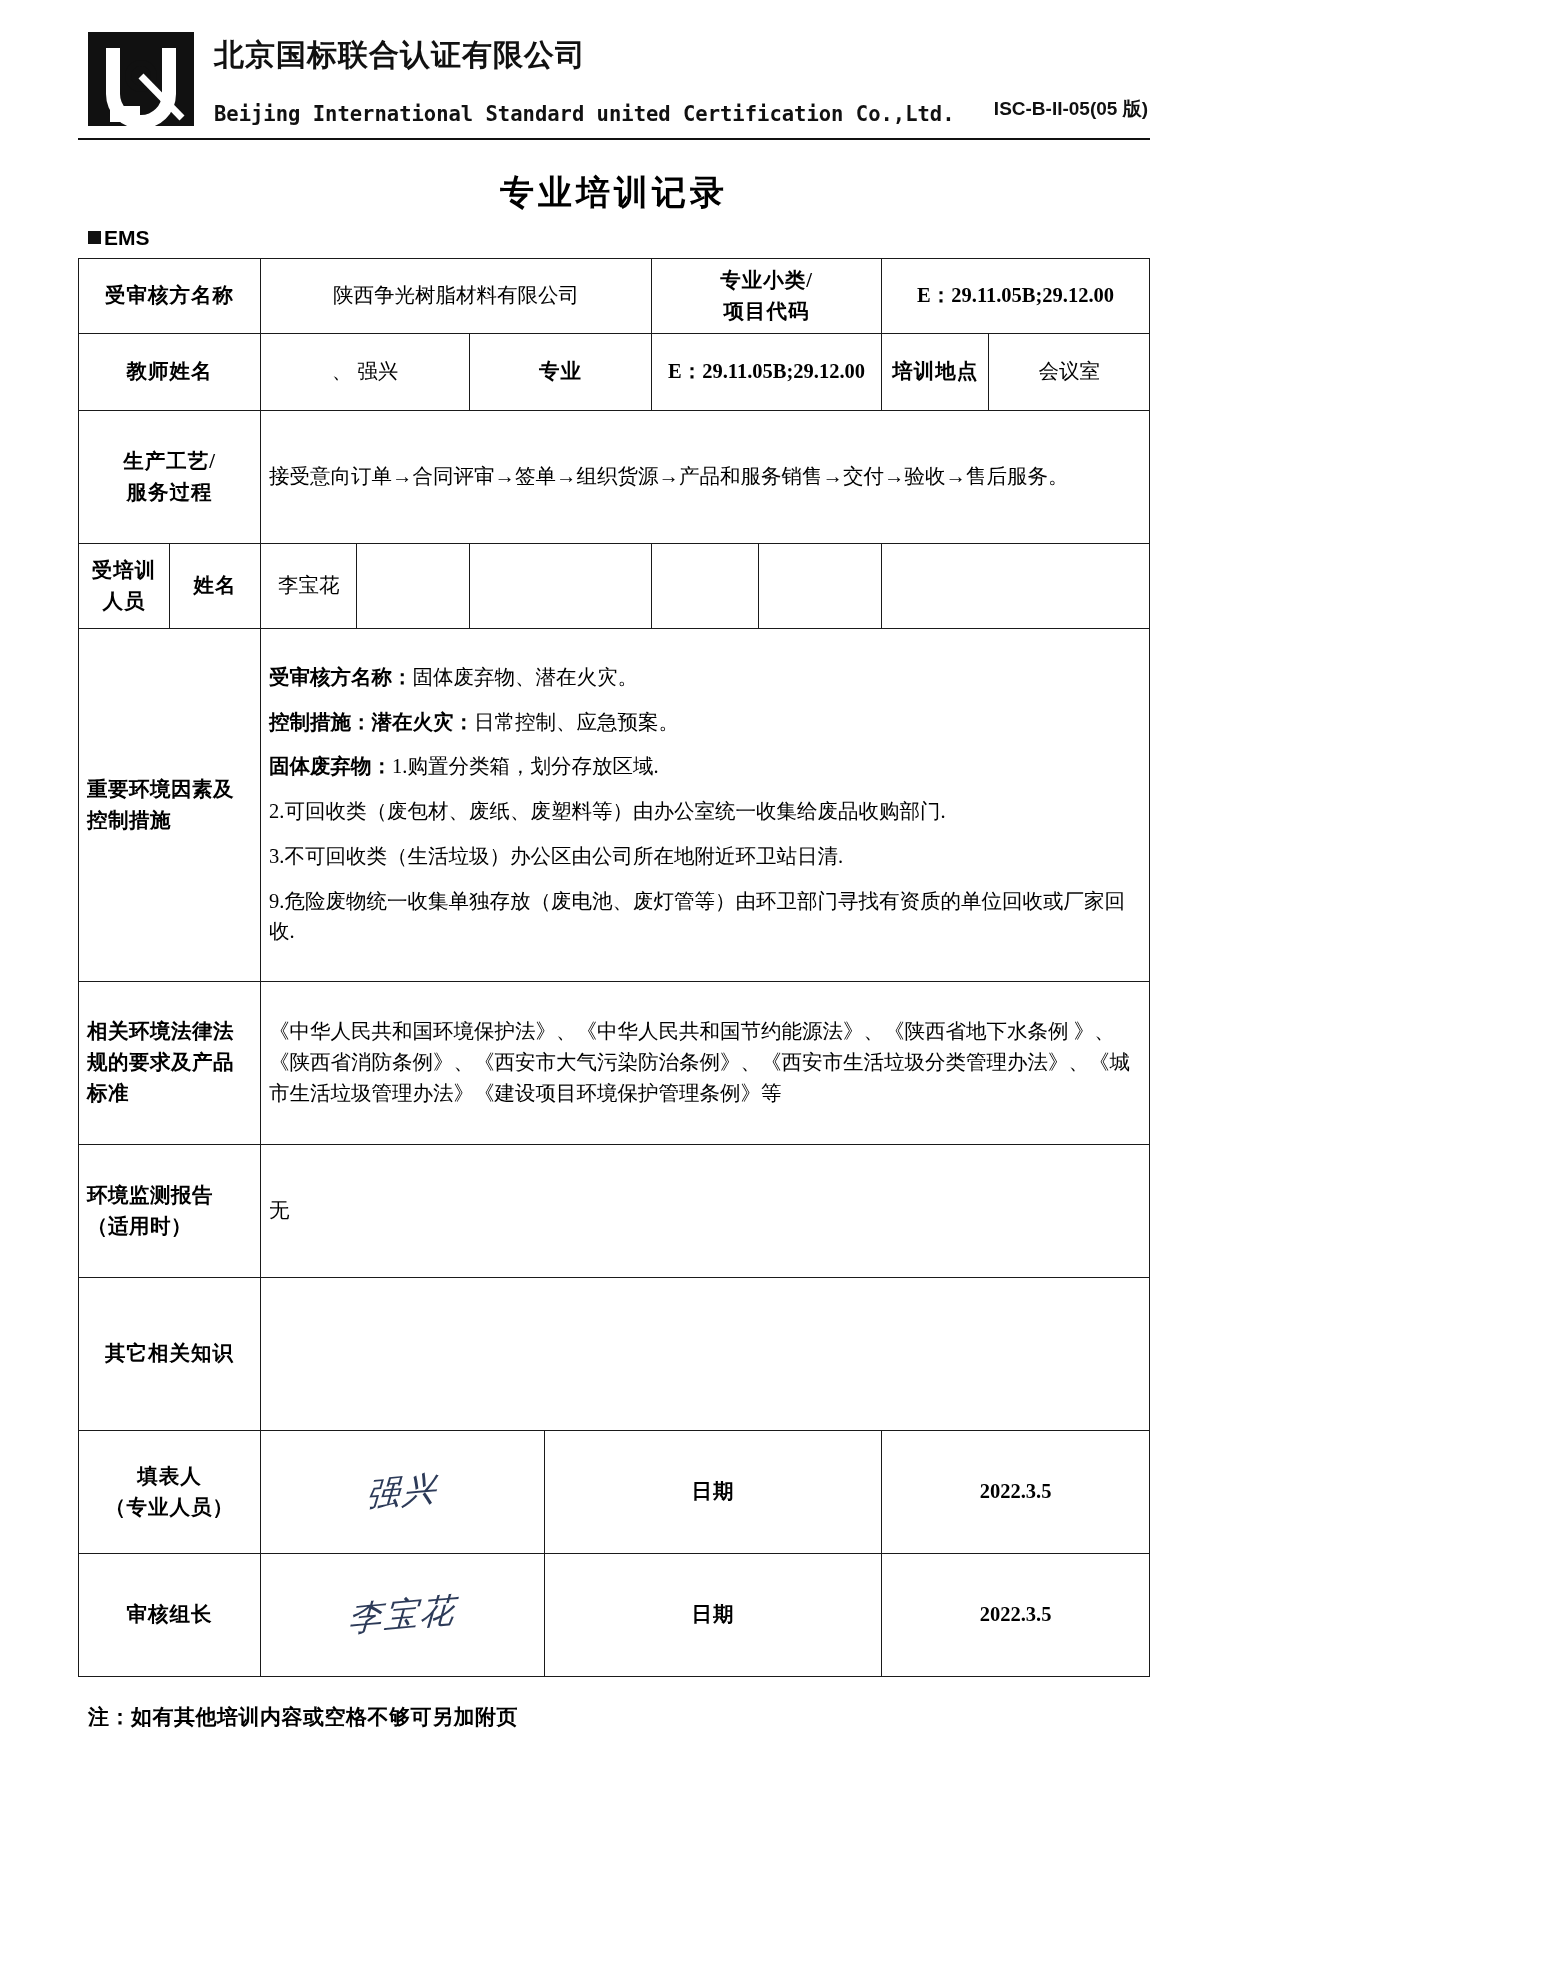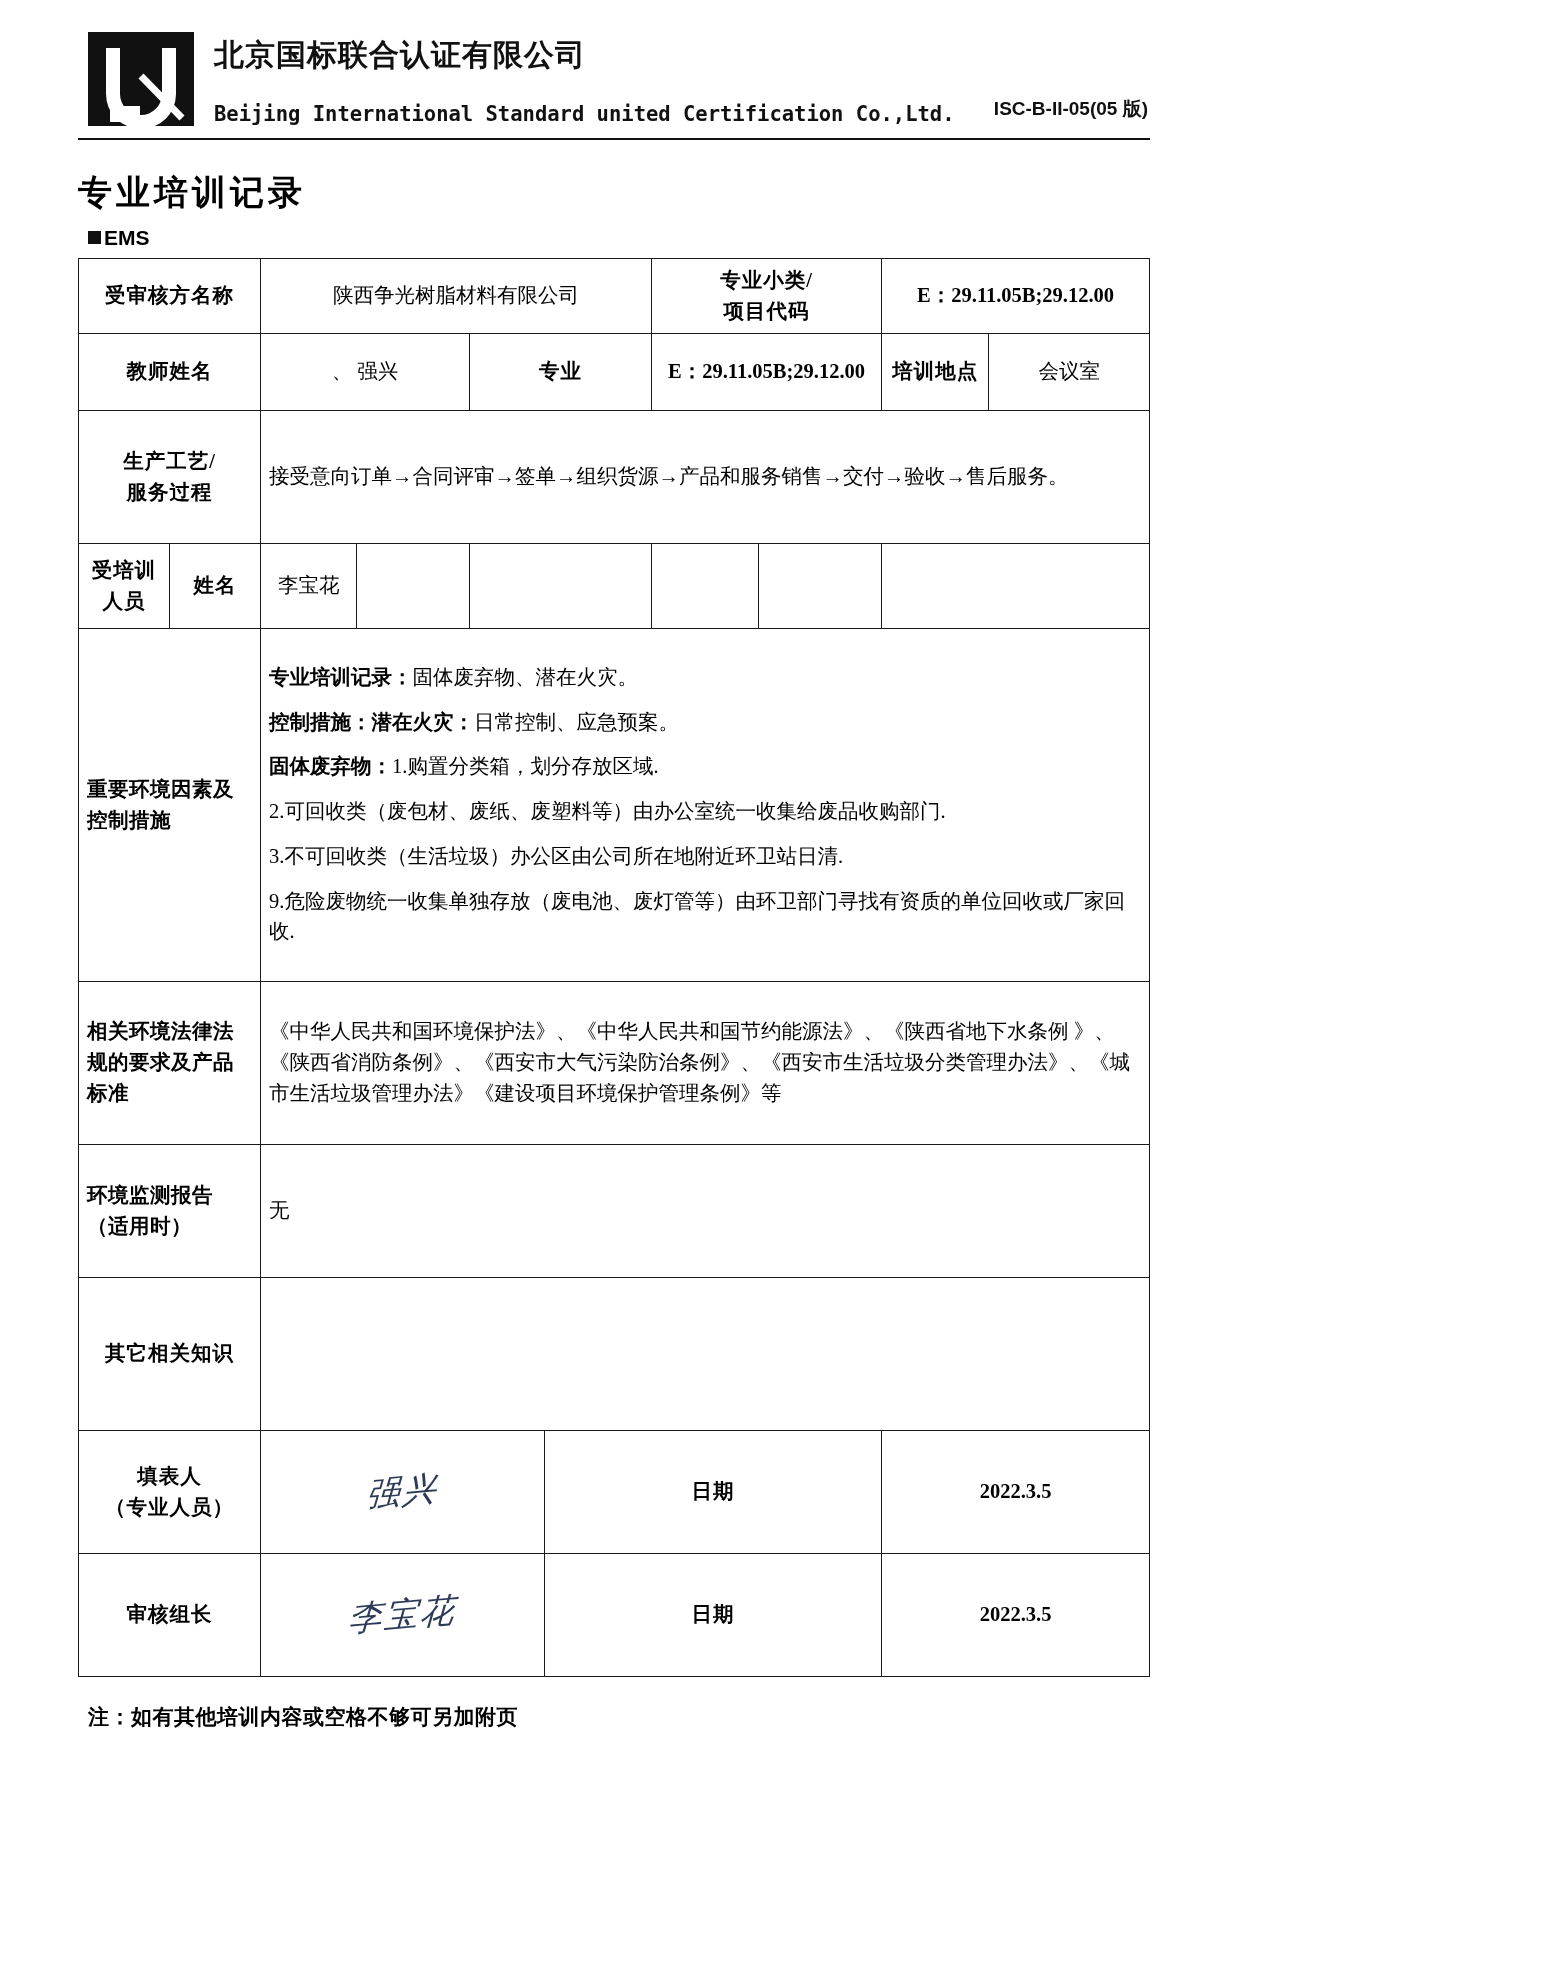--- a/index.html
+++ b/index.html
@@ -72,20 +72,21 @@
     white-space: nowrap;
   }
   .rule {
     border-bottom: 2.5px solid #111;
     margin: 4px 0 0 0;
     width: 100%;
   }
 
   
   .doc-title {
+    text-align: center;
     font-size: 34px;
     font-weight: 700;
     letter-spacing: 4px;
     margin: 30px 0 10px 0;
     font-family: Liberation Sans, sans-serif;
   }
   .ems-line {
     font-family: "Liberation Sans", sans-serif;
     font-size: 21px;
     font-weight: 700;
@@ -252,21 +253,21 @@
       <td class="val"></td>
       <td class="val" colspan="2"></td>
       <td class="val"></td>
       <td class="val"></td>
       <td class="val" colspan="2"></td>
     </tr>
 
     <tr>
       <td class="lbl-left" colspan="2" style="height:340px">重要环境因素及控制措施</td>
       <td class="body" colspan="8">
-        <p><span class="b">专业培训记录：</span>固体废弃物、潜在火灾。</p>
+        <p><span class="b">受审核方名称：</span>固体废弃物、潜在火灾。</p>
         <p><span class="b">控制措施：潜在火灾：</span>日常控制、应急预案。</p>
         <p><span class="b">固体废弃物：</span>1.购置分类箱，划分存放区域.</p>
         <p>2.可回收类（废包材、废纸、废塑料等）由办公室统一收集给废品收购部门.</p>
         <p>3.不可回收类（生活垃圾）办公区由公司所在地附近环卫站日清.</p>
         <p>9.危险废物统一收集单独存放（废电池、废灯管等）由环卫部门寻找有资质的单位回收或厂家回收.</p>
       </td>
     </tr>
 
     <tr>
       <td class="lbl-left" colspan="2" style="height:150px">相关环境法律法规的要求及产品标准</td>

